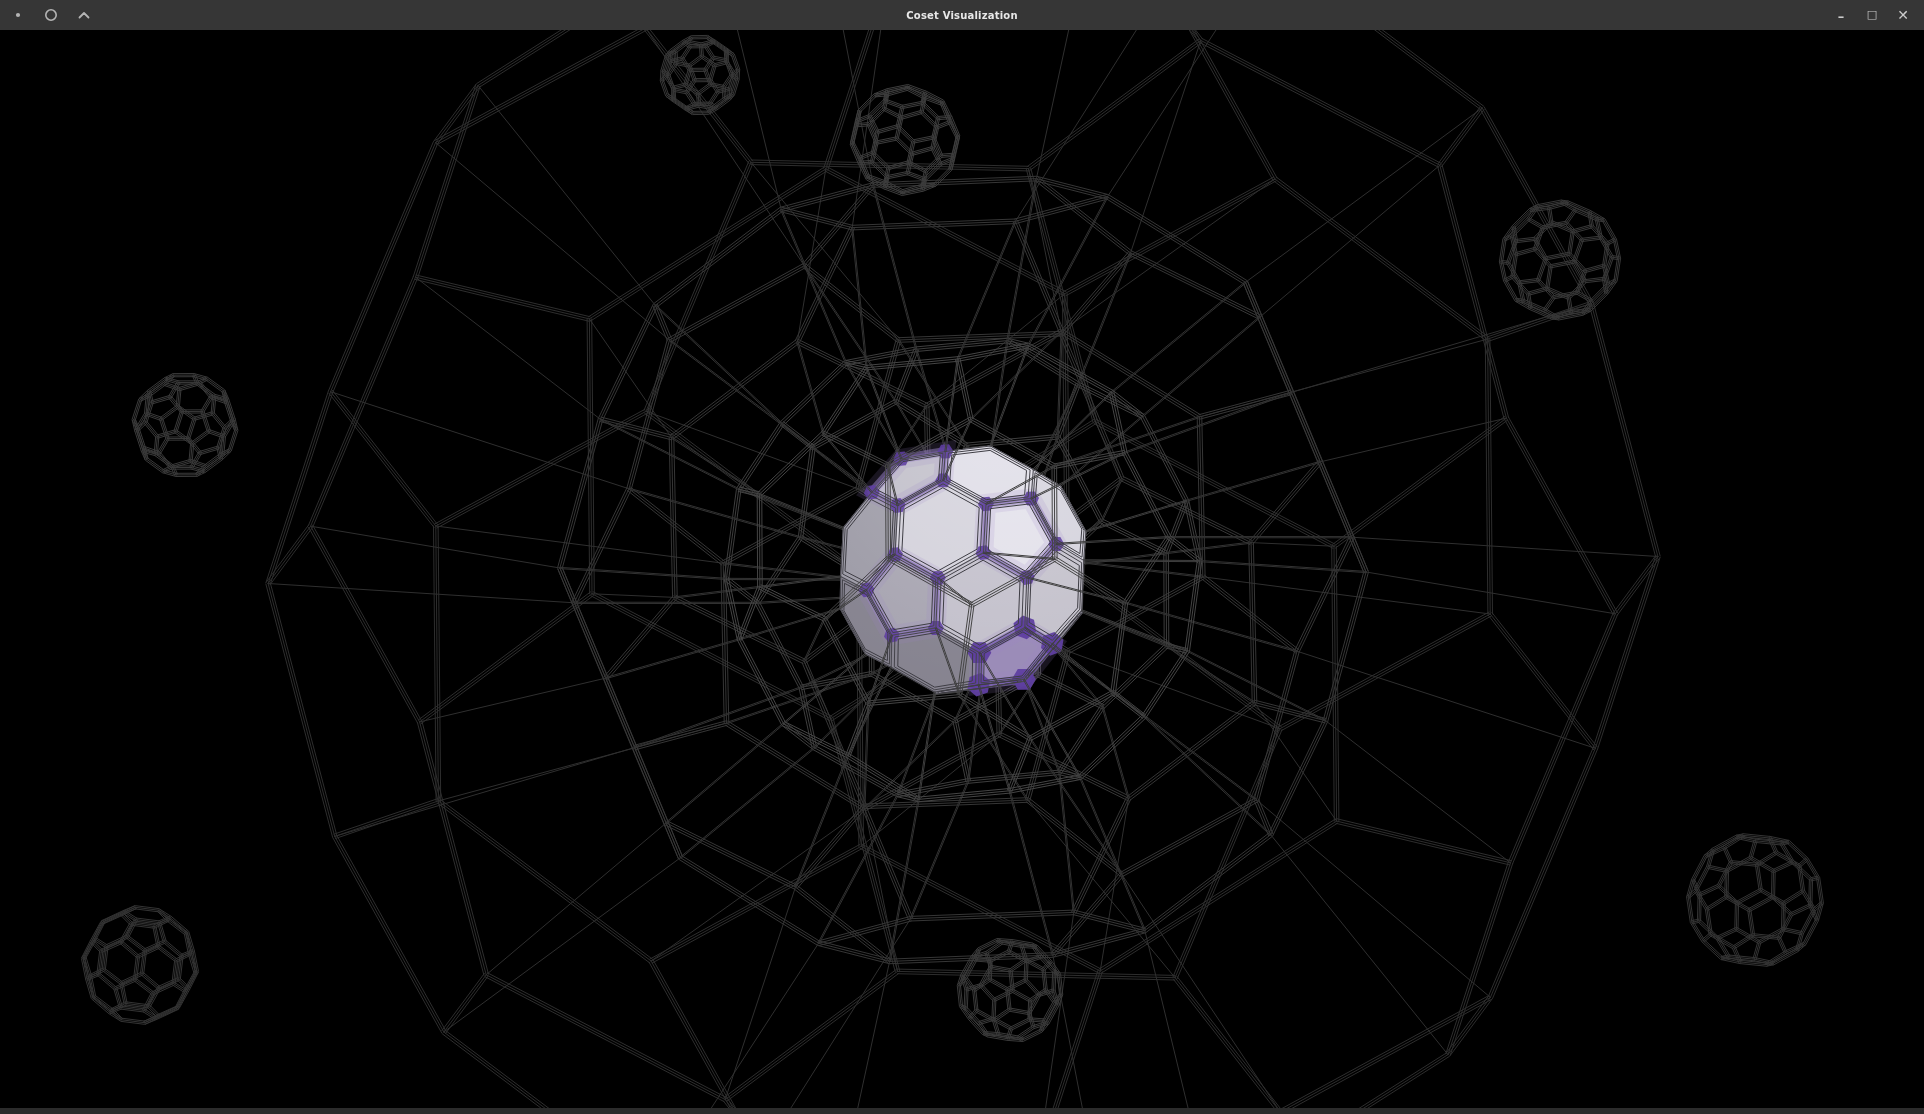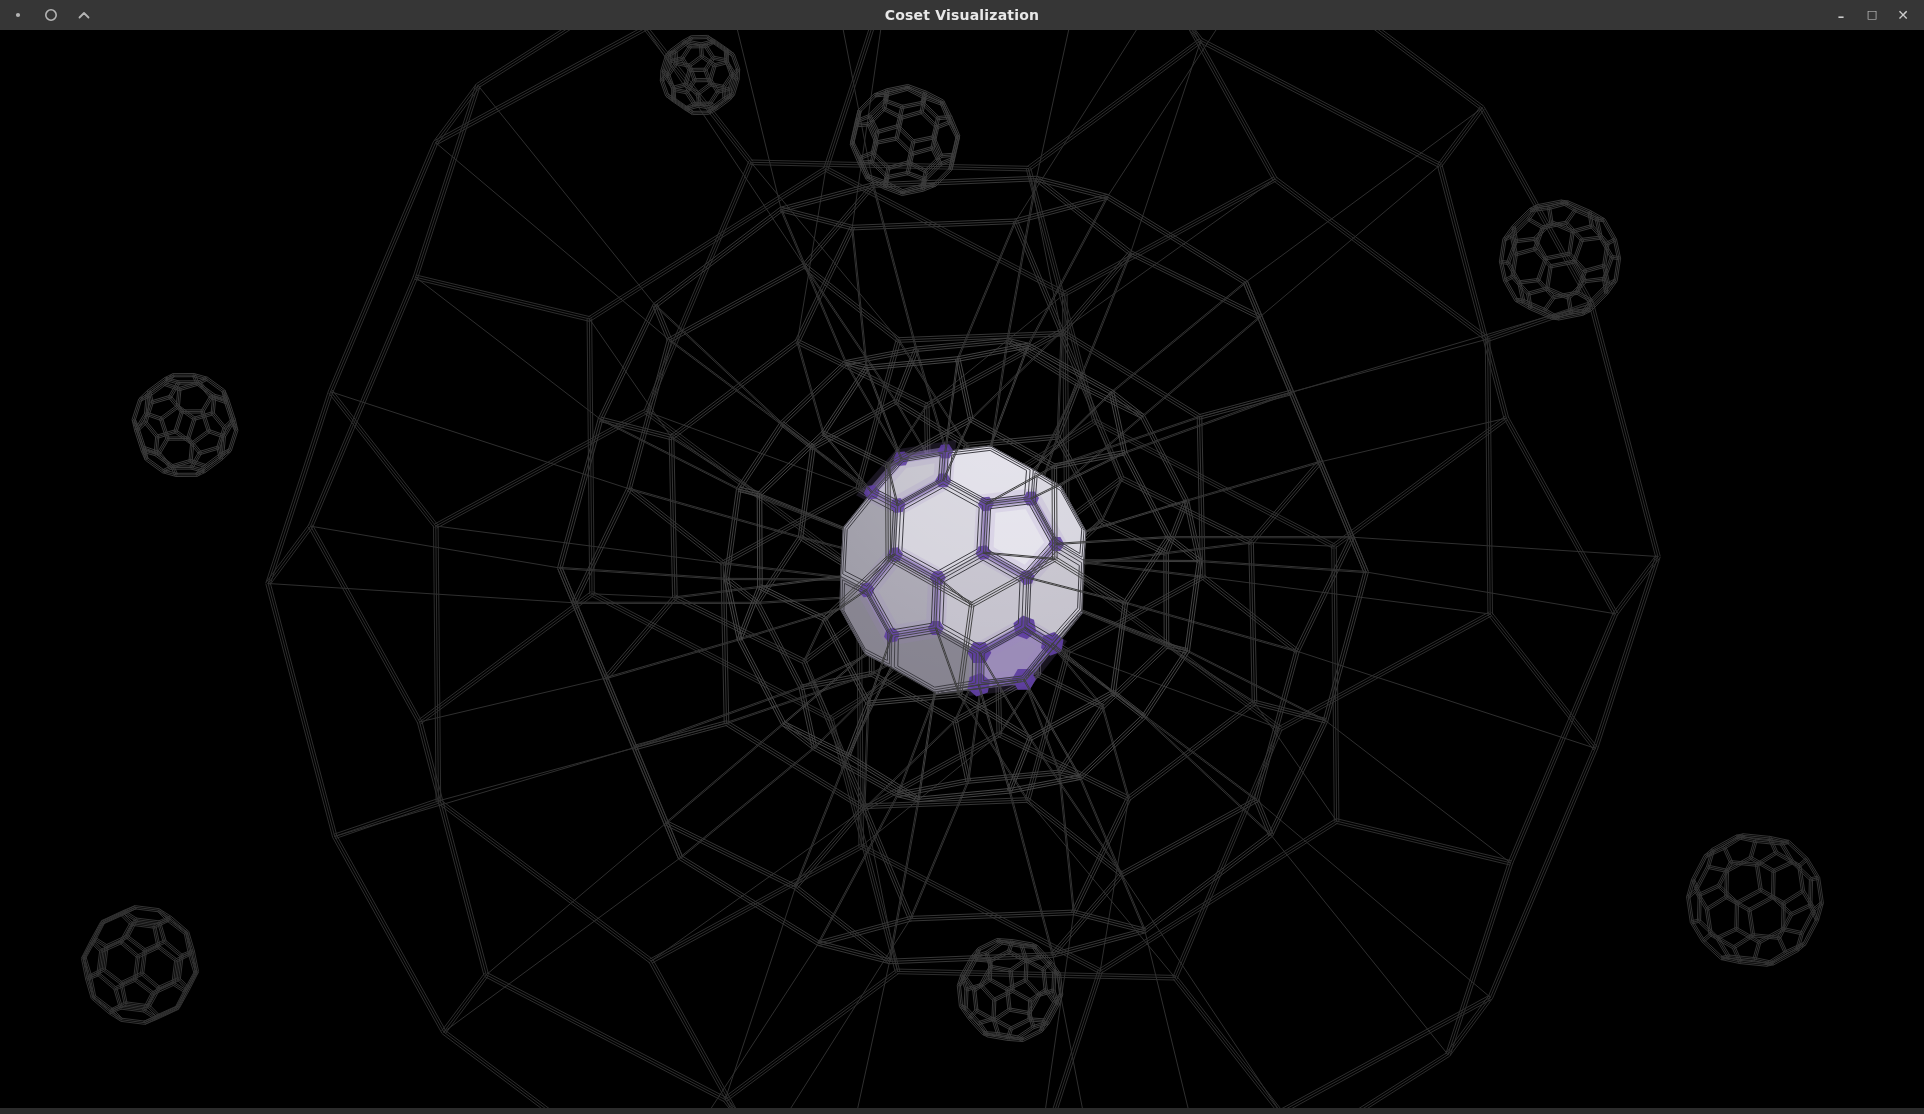--- a/index.html
+++ b/index.html
@@ -1,20 +1,20 @@
 <!DOCTYPE html>
 <html><head>
 <meta charset="utf-8">
 <style>
   html,body{margin:0;padding:0;background:#000;}
   body{width:1924px;height:1114px;overflow:hidden;font-family:"DejaVu Sans",sans-serif;position:relative;user-select:none;}
   .titlebar{position:absolute;top:0;left:0;width:1924px;height:30px;background:#363636;display:flex;align-items:center;z-index:5;}
   .tb-left{position:absolute;left:10px;top:0;height:30px;display:flex;align-items:center;gap:17px;}
   .tb-icon{width:16px;height:16px;display:flex;align-items:center;justify-content:center;cursor:pointer;}
-  .tb-title{width:100%;text-align:center;color:#e8e8e8;font-weight:bold;font-size:14px;letter-spacing:.2px;}
+  .tb-title{width:100%;text-align:center;color:#e8e8e8;font-weight:bold;font-size:10px;letter-spacing:.2px;}
   .tb-right{position:absolute;right:11px;top:0;height:30px;display:flex;align-items:center;gap:11px;}
   .tb-btn{width:20px;height:22px;line-height:22px;text-align:center;color:#cccccc;cursor:pointer;}
   .tb-btn.min{font-size:13px;font-weight:bold;transform:translateY(2px);}
   .tb-btn.max{font-size:11px;}
   .tb-btn.close{font-size:14px;}
   .scene{position:absolute;top:30px;left:0;width:1924px;height:1078px;background:#000;}
   .scene svg{display:block;}
   .window-bottom-border{position:absolute;left:0;top:1108px;width:1924px;height:6px;background:#2b2b2b;}
 </style>
 </head>

